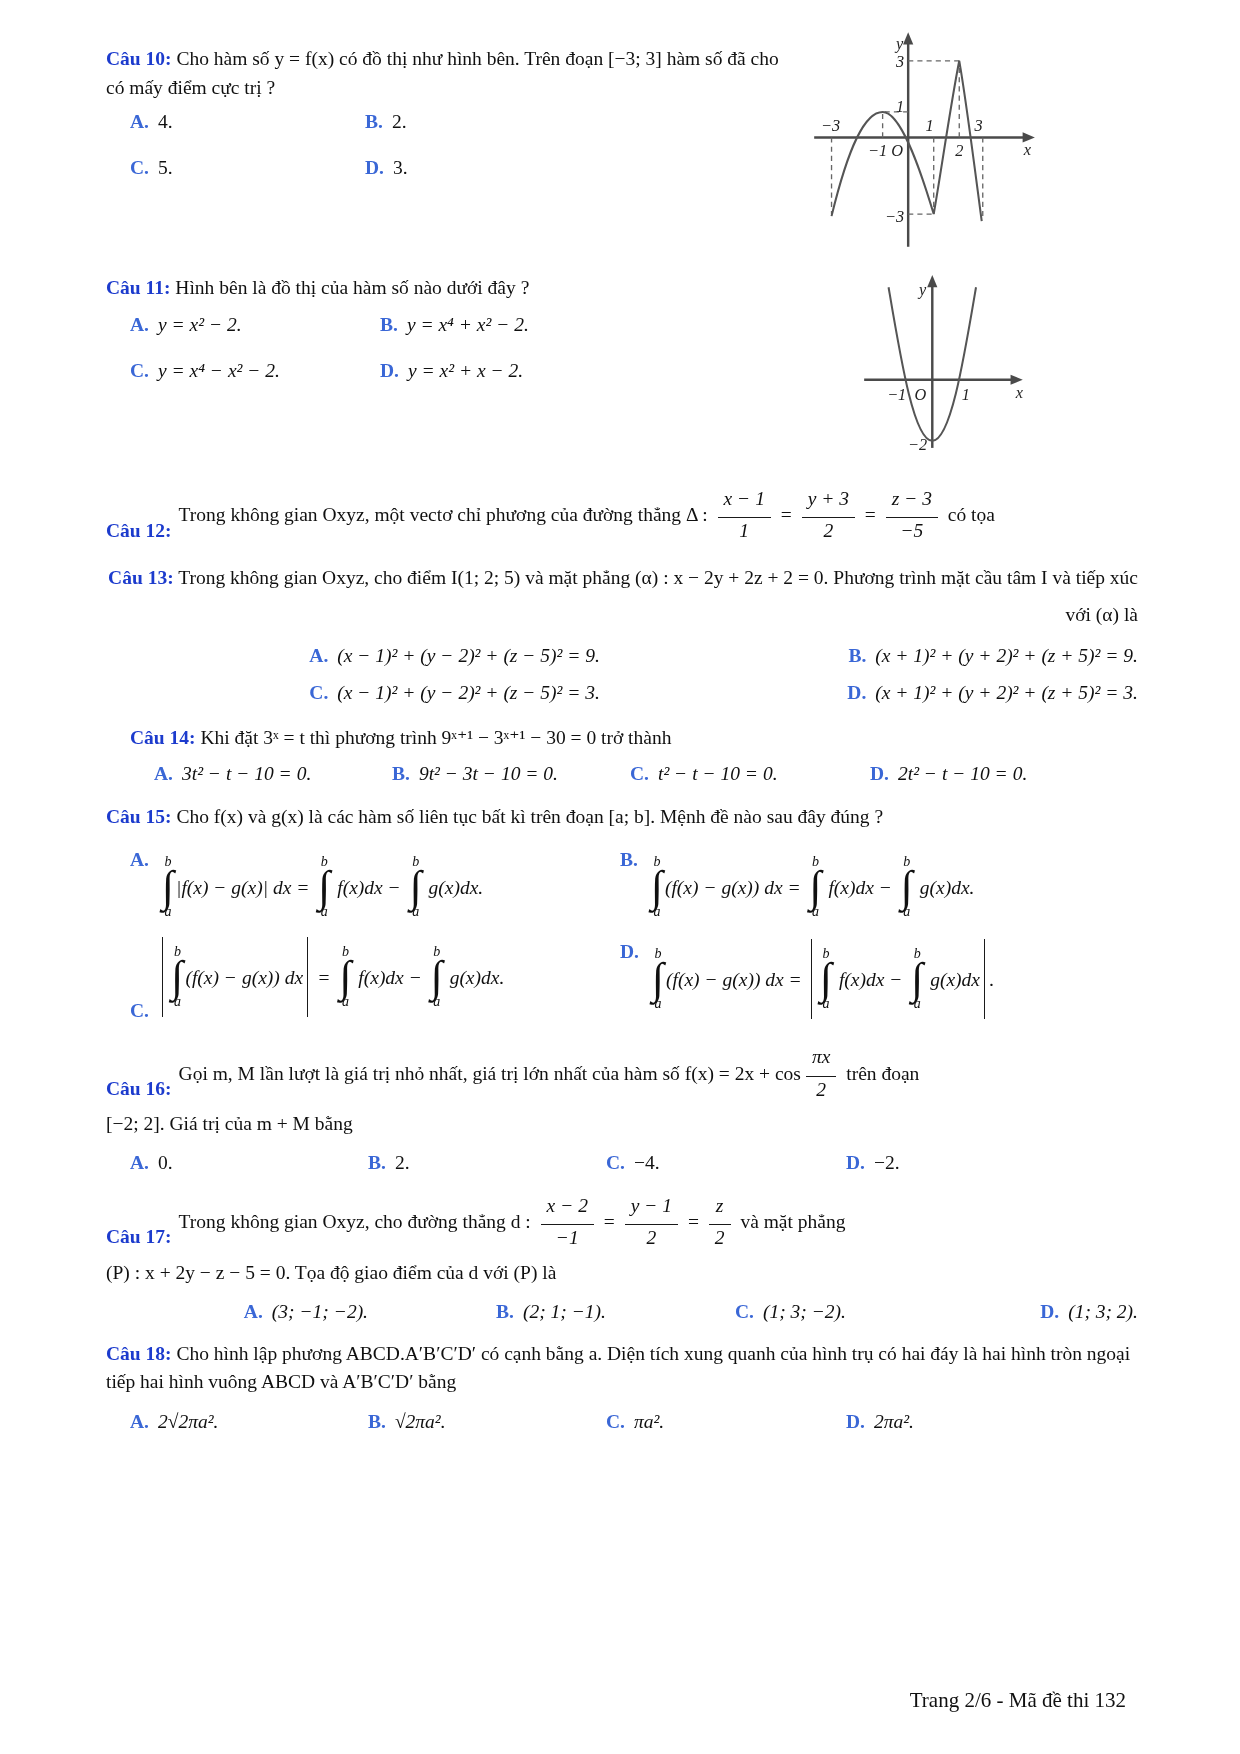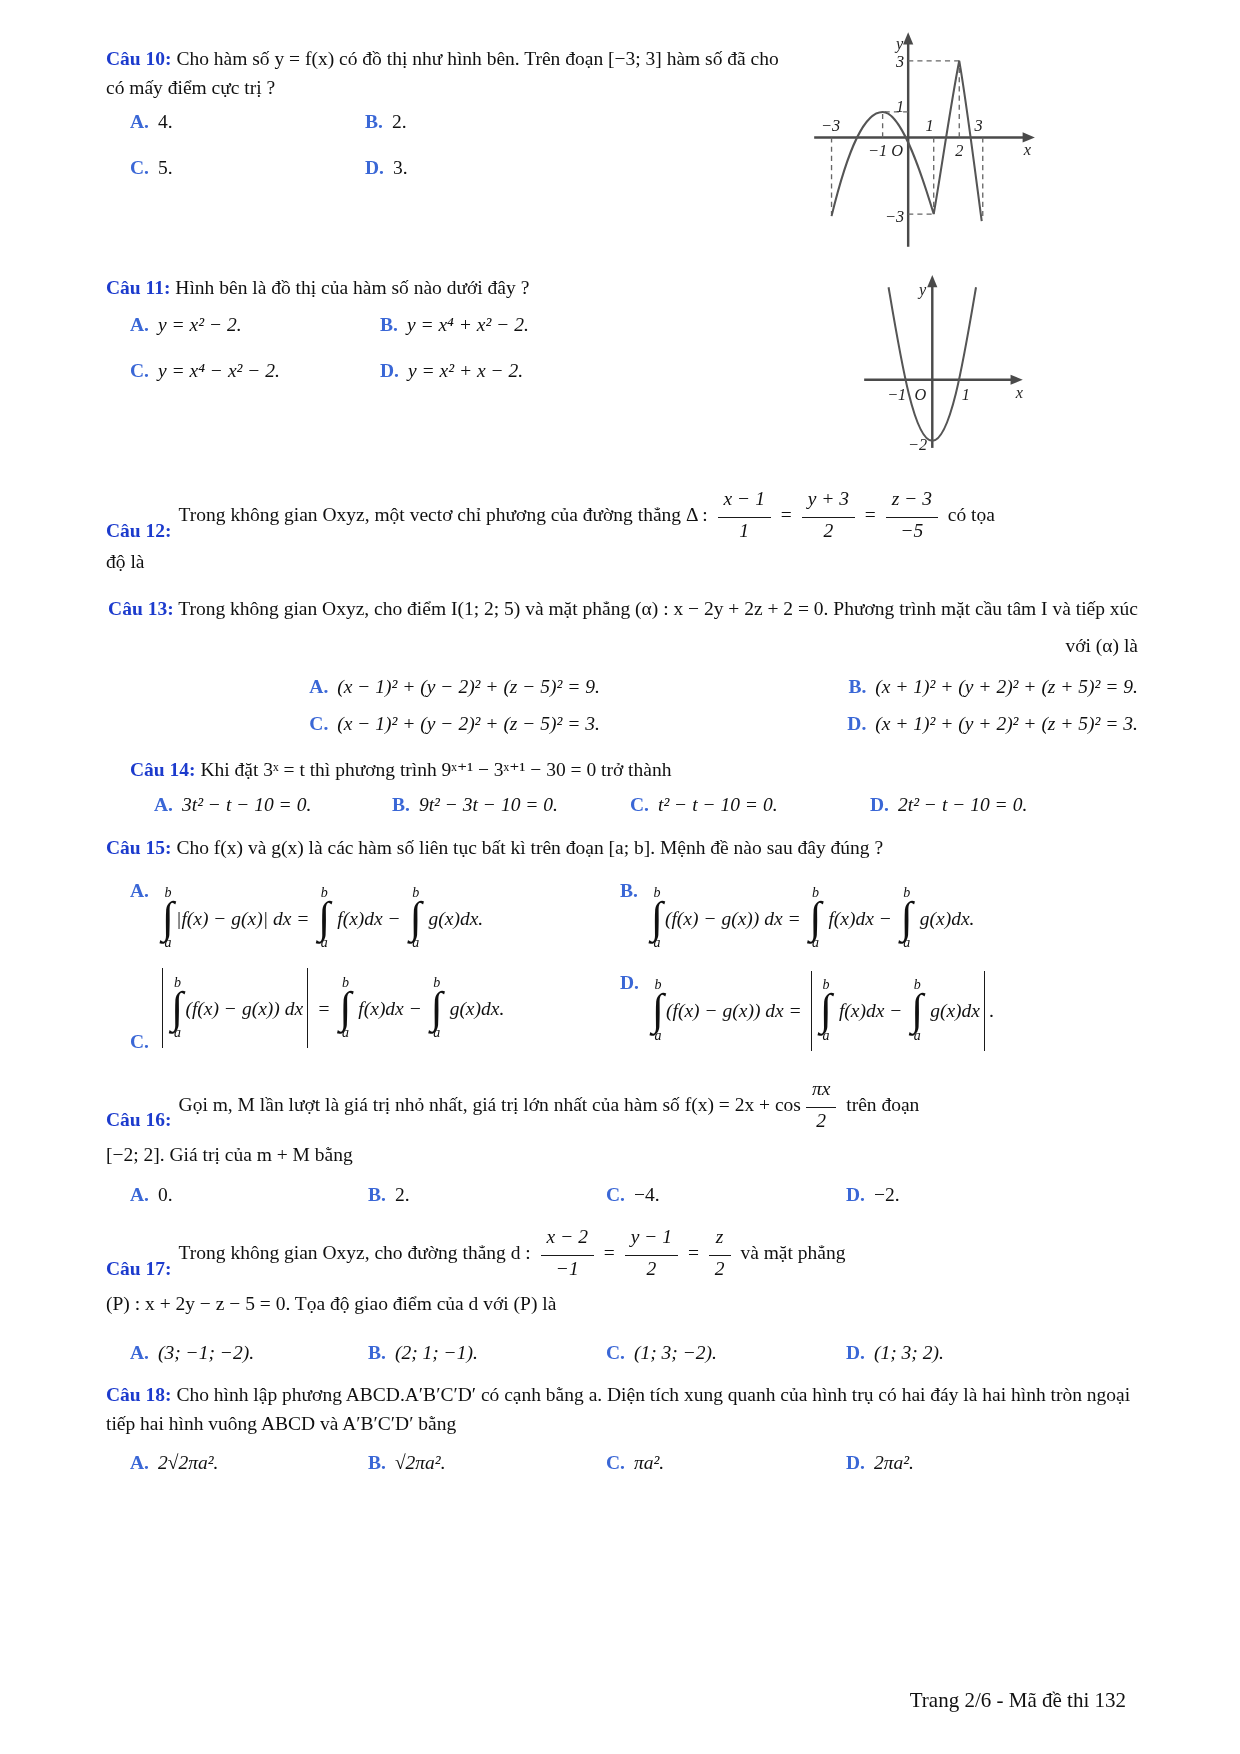--- a/index.html
+++ b/index.html
@@ -149,21 +149,20 @@
             <span class="d">2</span>
           </span>
           <span class="seg"> = </span>
           <span class="frac">
             <span class="n">z − 3</span>
             <span class="d">−5</span>
           </span>
           <span class="seg"> có tọa</span>
         </span>
     </div>
-    <div class="qline2">độ là</div>
   </div>
 
   <div class="q" style="margin-bottom:16px;text-align:right;">
     <div class="qhead" style="line-height:1.9;">
       <span class="qlabel">Câu 13:</span>
       <span class="qtext">Trong không gian Oxyz, cho điểm I(1; 2; 5) và mặt phẳng (α) : x − 2y + 2z + 2 = 0. Phương trình mặt cầu tâm I và tiếp xúc với (α) là</span>
     </div>
     <div class="opts-2col">
       <div class="opt"><span class="opt-key">A.</span><span class="opt-text">(x − 1)² + (y − 2)² + (z − 5)² = 9.</span></div>
       <div class="opt"><span class="opt-key">B.</span><span class="opt-text">(x + 1)² + (y + 2)² + (z + 5)² = 9.</span></div>
@@ -317,21 +316,21 @@
           </span>
           <span class="seg"> = </span>
           <span class="frac">
             <span class="n">z</span>
             <span class="d">2</span>
           </span>
           <span class="seg"> và mặt phẳng</span>
         </span>
     </div>
     <div class="qline2" style="margin-top:6px;">(P) : x + 2y − z − 5 = 0. Tọa độ giao điểm của d với (P) là</div>
-    <div class="opts-row4" style="margin-top:20px;">
+    <div class="opts-row4" style="margin-top:10px;text-align:right;">
       <div class="opt"><span class="opt-key">A.</span><span class="opt-text">(3; −1; −2).</span></div>
       <div class="opt"><span class="opt-key">B.</span><span class="opt-text">(2; 1; −1).</span></div>
       <div class="opt"><span class="opt-key">C.</span><span class="opt-text">(1; 3; −2).</span></div>
       <div class="opt"><span class="opt-key">D.</span><span class="opt-text">(1; 3; 2).</span></div>
     </div>
   </div>
 
   <div class="q">
     <div class="qhead" style="line-height:1.45;">
       <span class="qlabel">Câu 18:</span>

